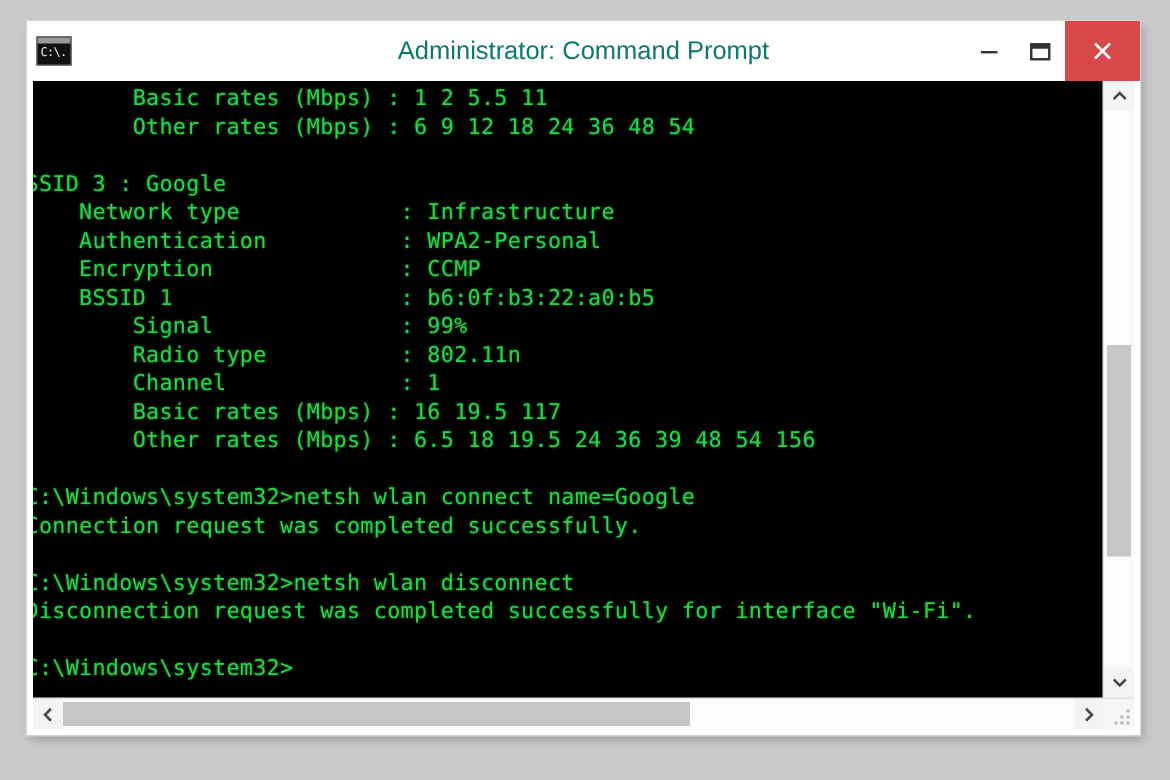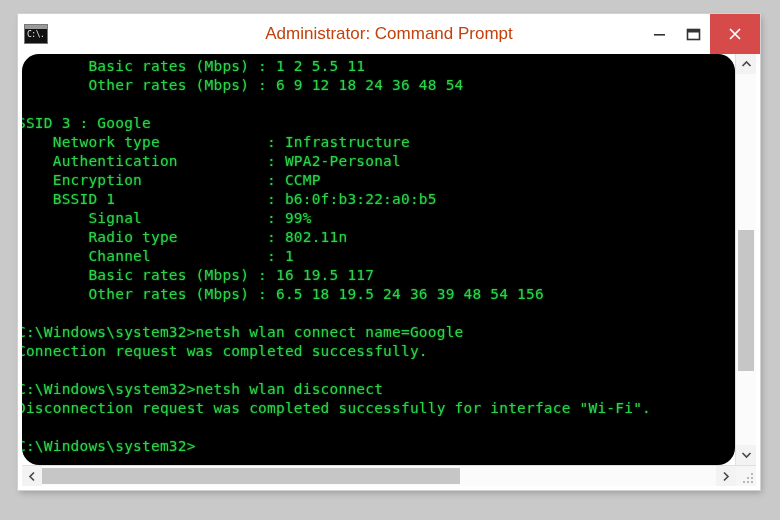--- a/index.html
+++ b/index.html
@@ -60,21 +60,21 @@
     color: #e8e8e8;
     letter-spacing: -0.5px;
     white-space: nowrap;
   }
   #title-text {
     position: absolute;
     left: 0;
     right: 0;
     text-align: center;
     font-size: 17px;
-    color: #c2410c;
+    color: #0f766e;
     pointer-events: none;
   }
   .winbtns {
     margin-left: auto;
     display: flex;
     align-items: stretch;
     height: 100%;
   }
   .winbtn {
     width: 34px;
@@ -102,21 +102,20 @@
   #console-row {
     flex: 1;
     display: flex;
     min-height: 0;
   }
   #console {
     flex: 1;
     background: #000000;
     overflow: hidden;
     position: relative;
-    border-radius: 17px;
   }
   #console-lines {
     position: absolute;
     left: -5px;
     top: 3px;
     right: 0;
     font-family: "DejaVu Sans Mono", monospace;
     font-size: 14.5px;
     line-height: 19px;
     color: #2ad34a;

